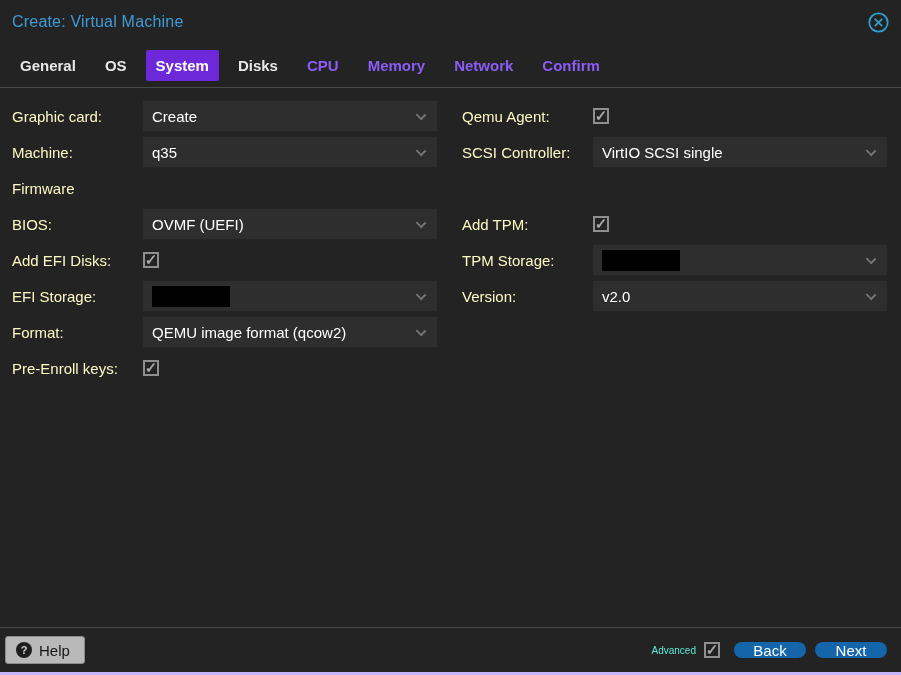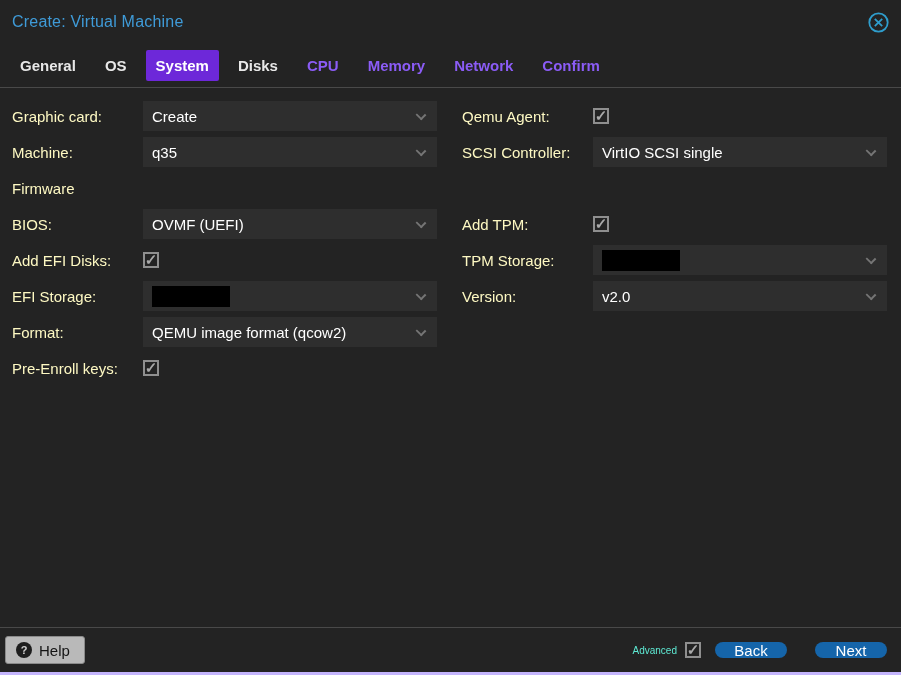--- a/index.html
+++ b/index.html
@@ -64,21 +64,21 @@
     width:16px; height:16px; border-radius:50%; background:#1d1d1d; color:#cfcfcf;
     font-size:11px; font-weight:bold; display:inline-flex; align-items:center; justify-content:center;
   }
   .footer-right { display:flex; align-items:center; }
   .adv-label { color:#5eead4; font-size:10px; margin-right:8px; }
   .footer-right .checkbox { margin-right:14px; }
   .btn {
     background:#1565aa; color:#ffffff; border:none; border-radius:8px; font-family:inherit;
     font-size:15px; height:16px; min-width:72px; padding:0 16px; cursor:pointer;
   }
-  .btn + .btn { margin-left:28px; }
+  .btn + .btn { margin-left:9px; }
 </style>
 </head>
 <body>
 
 <div class="window">
 
   <div class="titlebar">
     <span class="title">Create: Virtual Machine</span>
     <span class="close-btn">
       <svg width="21" height="21" viewBox="0 0 21 21">

